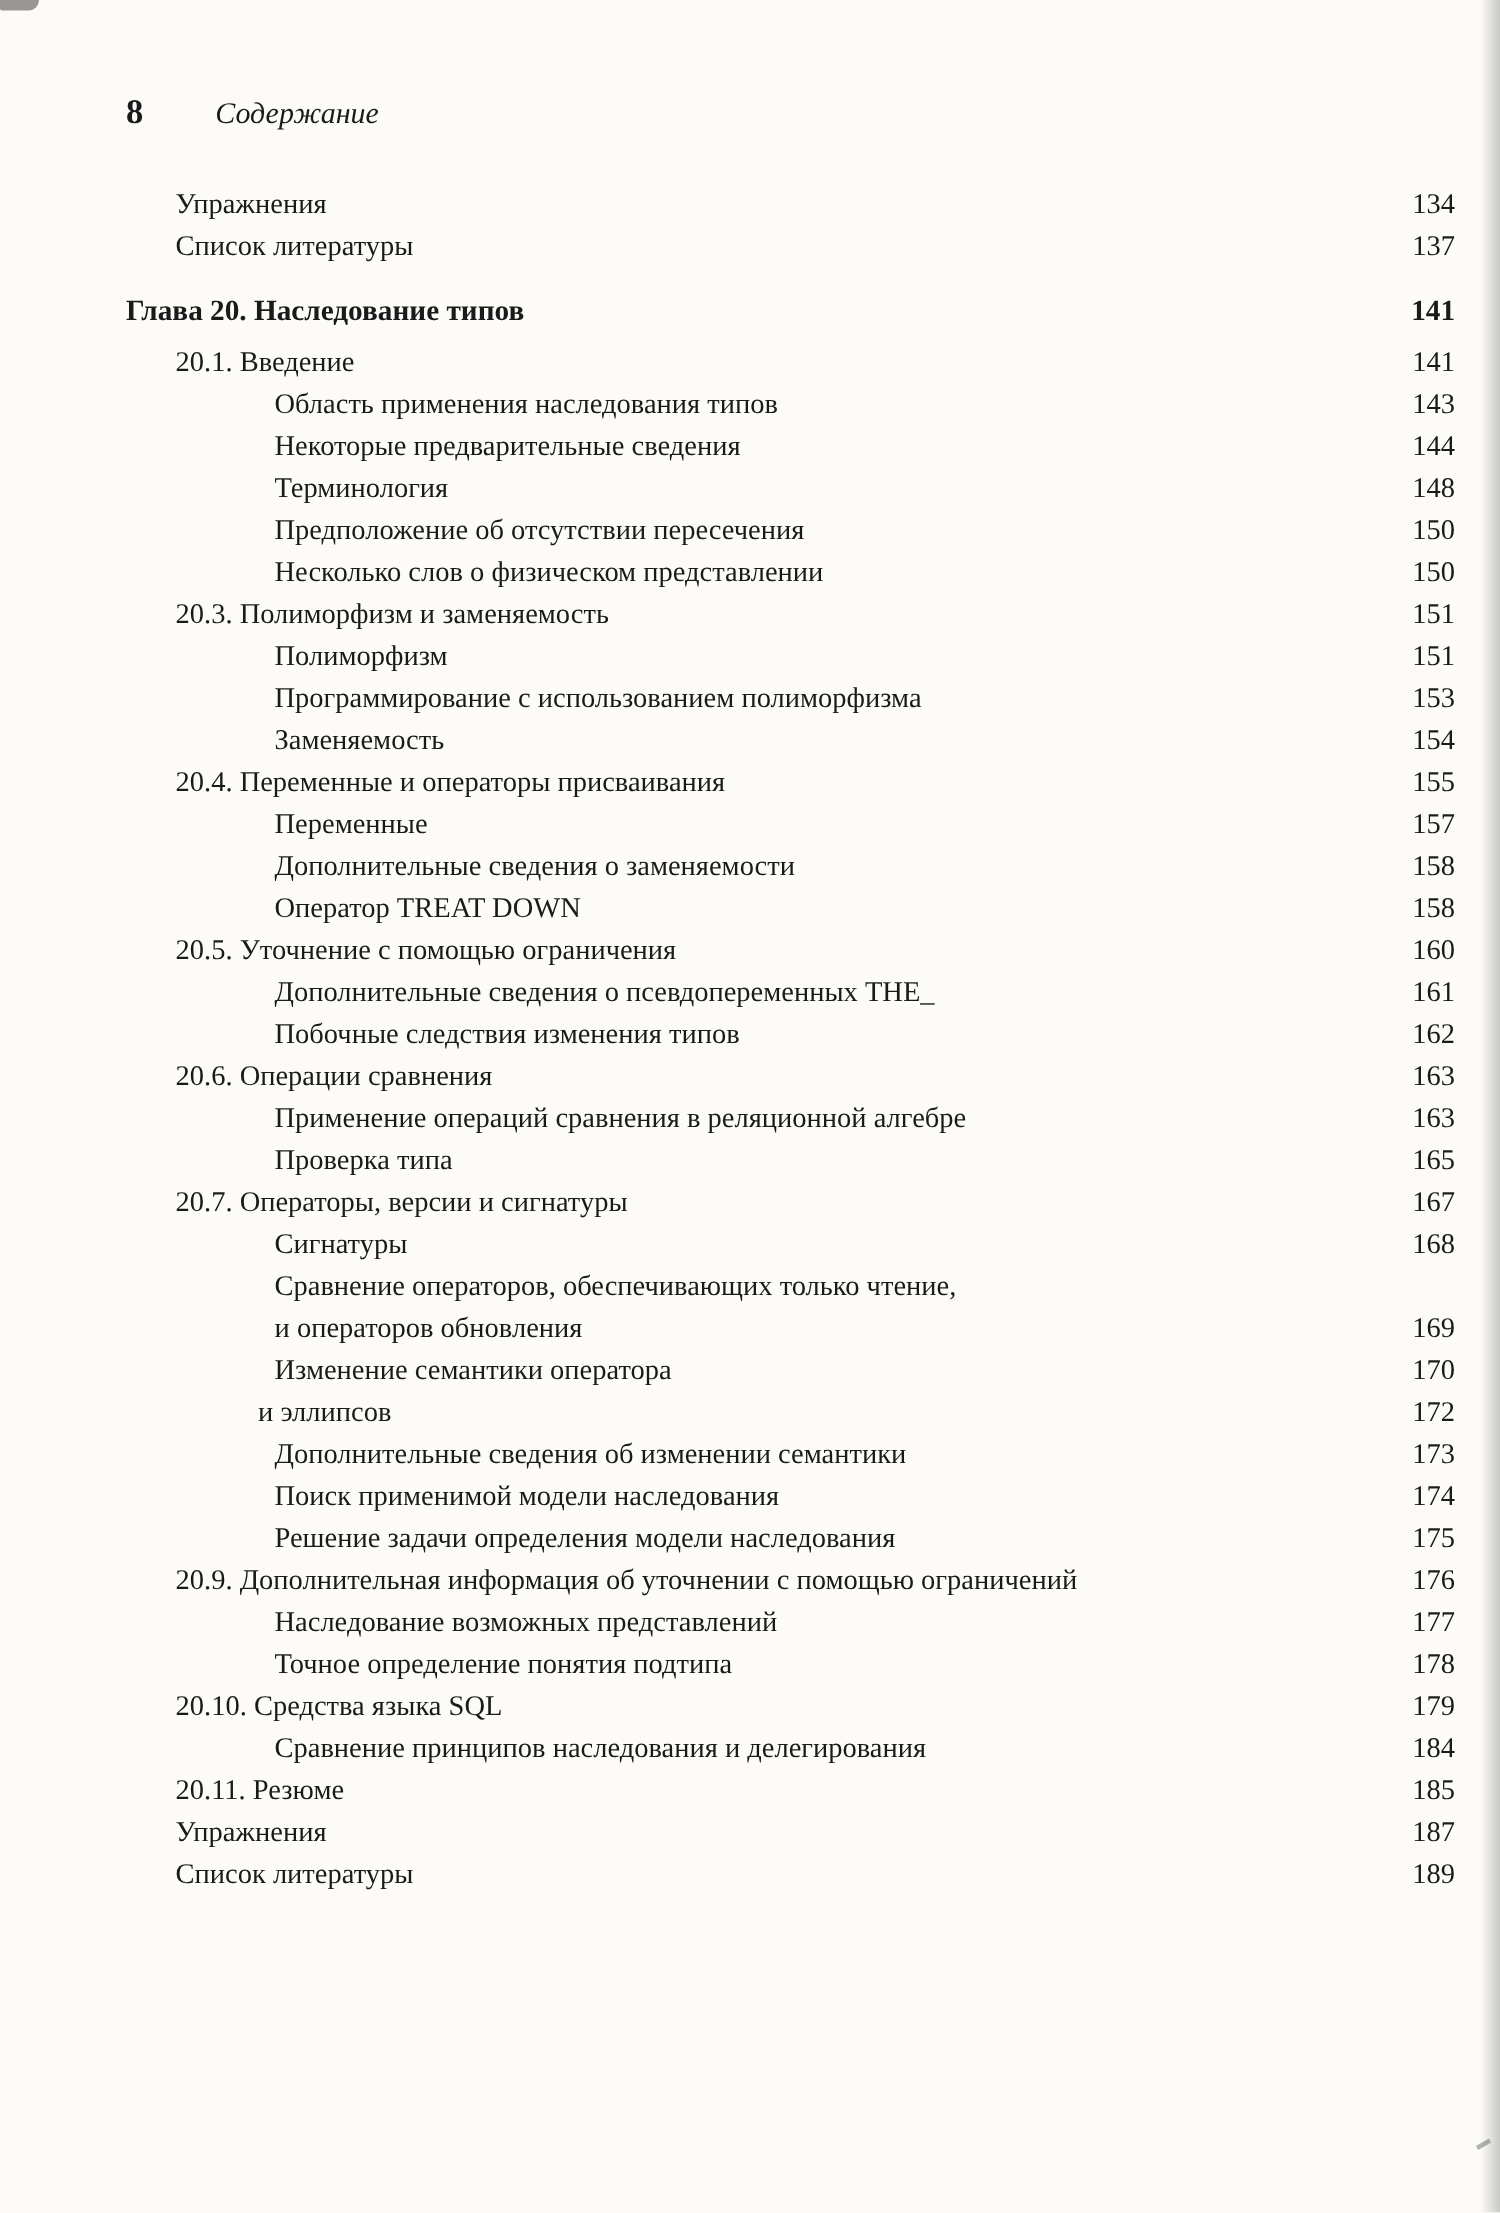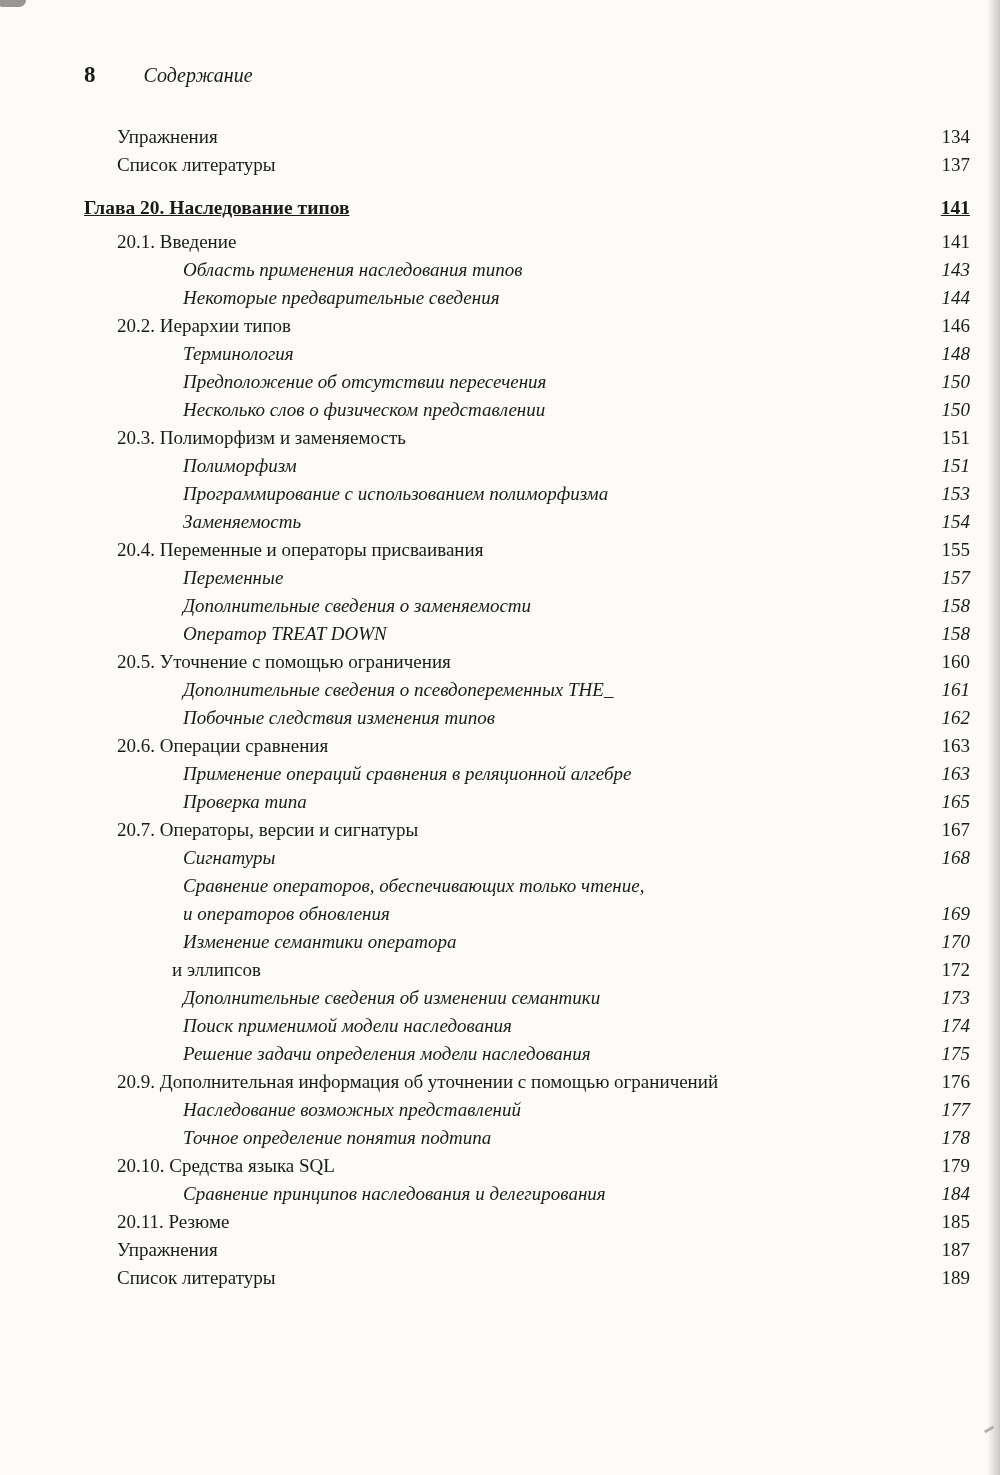--- a/index.html
+++ b/index.html
@@ -76,23 +76,23 @@
     flex: 1;
     white-space: pre-line;
   }
   .toc-page {
     width: 62px;
     text-align: right;
     flex: 0 0 auto;
   }
   .toc-row.lv0 { padding-left: 0; }
   .toc-row.lv1 { padding-left: 33px; }
-  .toc-row.lv2 { padding-left: 99px; font-style: italic; }
+  .toc-row.lv2 { padding-left: 99px; }
   .toc-row.lv3 { padding-left: 88px; }
-  .toc-row.bold { font-weight: bold; font-size: 19.5px; text-decoration: underline; }
+  .toc-row.bold { font-weight: bold; font-size: 19.5px; }
   .toc-row.space-before { margin-top: 15px; margin-bottom: 6px; }
 </style>
 </head>
 <body>
 
 <div class="page">
 
   <div class="scan-corner-topleft"></div>
   <div class="scan-edge-right"></div>
   <div class="scan-mark-bottomright"></div>
@@ -120,24 +120,20 @@
       <span class="toc-page">141</span>
     </div>
       <div class="toc-row lv2">
       <span class="toc-title">Область применения наследования типов</span>
       <span class="toc-page">143</span>
     </div>
       <div class="toc-row lv2">
       <span class="toc-title">Некоторые предварительные сведения</span>
       <span class="toc-page">144</span>
     </div>
-      <div class="toc-row lv1">
-      <span class="toc-title">20.2. Иерархии типов</span>
-      <span class="toc-page">146</span>
-    </div>
       <div class="toc-row lv2">
       <span class="toc-title">Терминология</span>
       <span class="toc-page">148</span>
     </div>
       <div class="toc-row lv2">
       <span class="toc-title">Предположение об отсутствии пересечения</span>
       <span class="toc-page">150</span>
     </div>
       <div class="toc-row lv2">
       <span class="toc-title">Несколько слов о физическом представлении</span>

